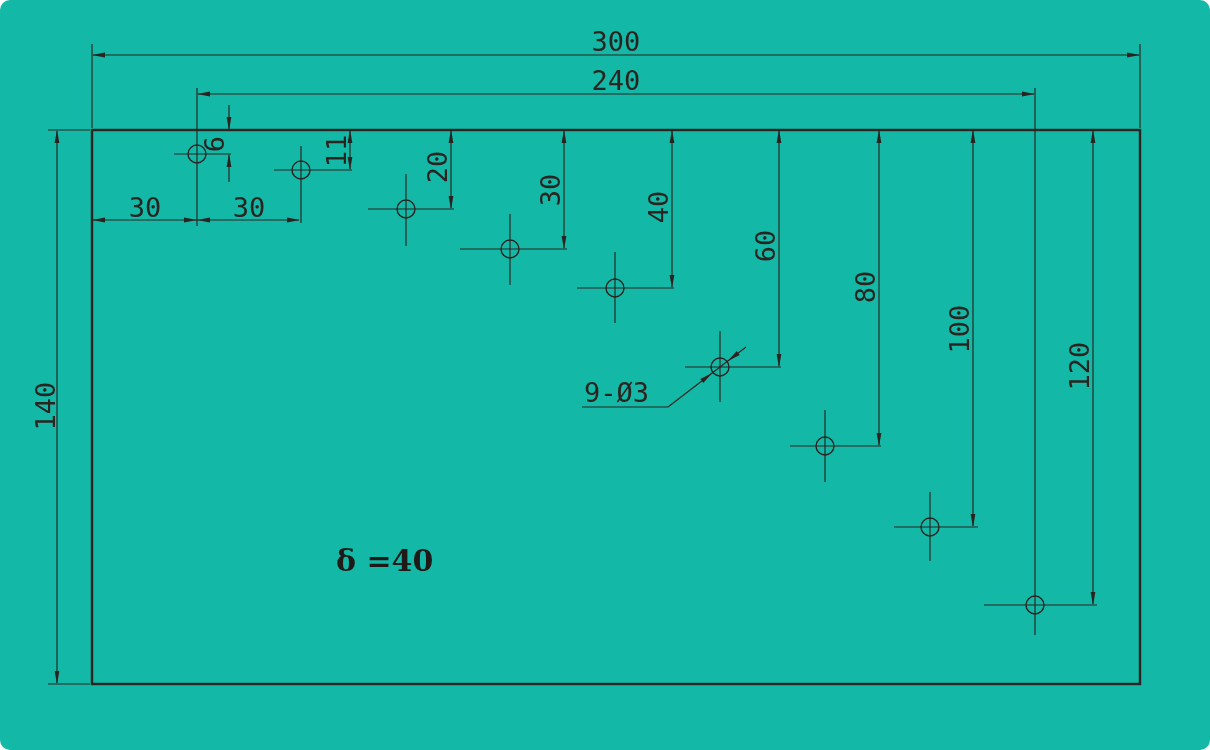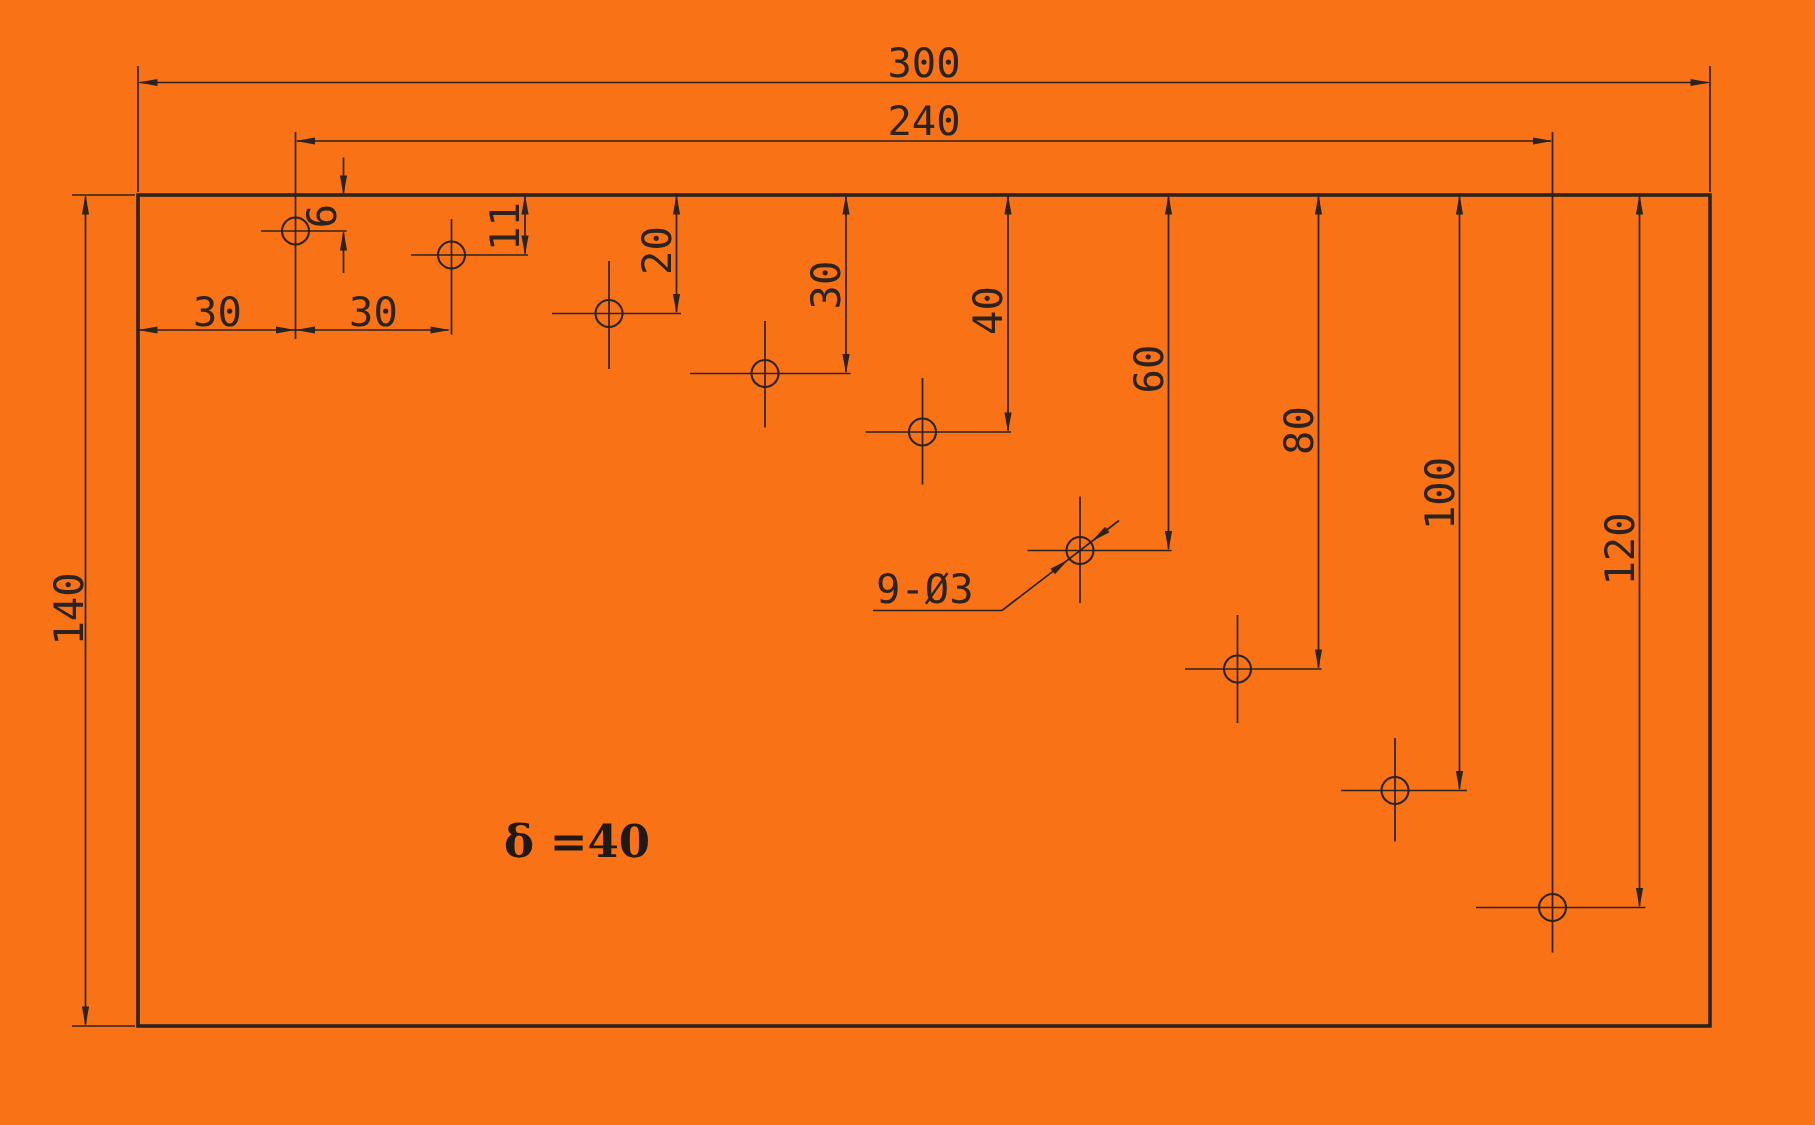--- a/index.html
+++ b/index.html
@@ -1,16 +1,16 @@
 <!DOCTYPE html>
 <html><head>
 <meta charset="utf-8">
 <style>
   html,body{margin:0;padding:0;background:#ffffff;}
-  .canvas{position:relative;width:1210px;height:750px;background:#f97316;overflow:hidden;}
+  .canvas{position:relative;width:1210px;height:750px;background:#14b8a6;overflow:hidden;border-radius:10px;}
   svg{display:block;}
   .thick{stroke:#2b2320;stroke-width:2.4;fill:none;}
   .thin{stroke:#2b2320;stroke-width:1.15;fill:none;}
   .med{stroke:#2b2320;stroke-width:1.4;fill:none;}
   .arr{fill:#2b2320;stroke:none;}
   text.dim{font-family:"DejaVu Sans Mono",monospace;font-size:27px;fill:#2b2320;}
   text.note{font-family:"DejaVu Sans Mono",monospace;font-size:27px;fill:#2b2320;}
   text.tnote{font-family:"DejaVu Serif",serif;font-weight:bold;font-size:30px;fill:#1f1a18;}
 </style>
 </head>

